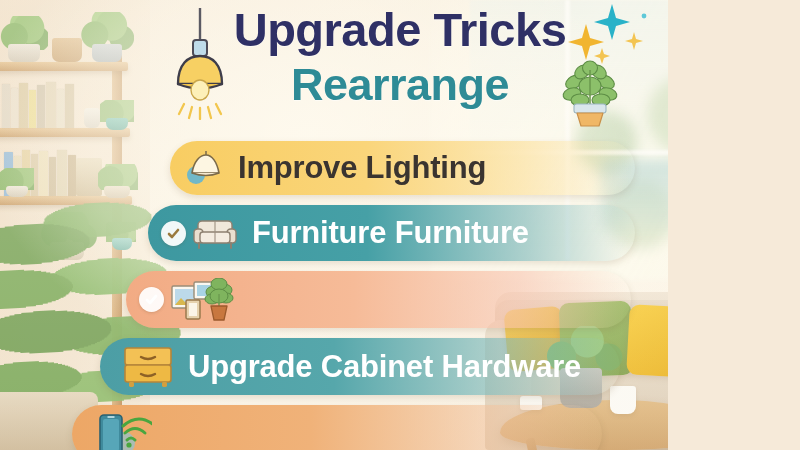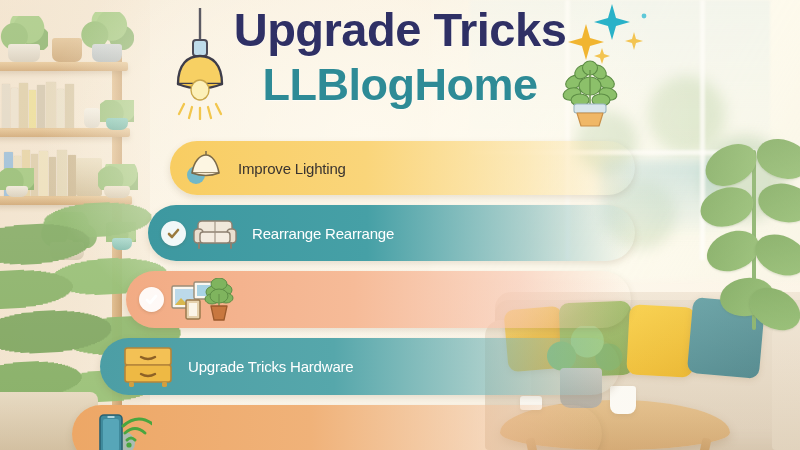--- a/index.html
+++ b/index.html
@@ -2,21 +2,21 @@
 <html><head>
 <meta charset="utf-8">
 <style>
   * { margin:0; padding:0; box-sizing:border-box; }
   html,body { width:800px; height:450px; overflow:hidden; }
   body {
     font-family: "Liberation Sans", sans-serif;
     background:#f6ead9;
     position:relative;
   }
-  #stage { position:absolute; inset:0; width:800px; height:450px; overflow:hidden; }
+  #stage { position:absolute; inset:0; width:668px; height:450px; overflow:hidden; }
 
   
   .bg { position:absolute; inset:0; }
   .bg-wall {
     position:absolute; inset:0;
     background:
       linear-gradient(160deg,#f3e6d4 0%,#f7efe0 30%,#fdf8ee 62%,#f9f1e2 100%);
   }
   
   .bg-window {
@@ -199,21 +199,21 @@
   
   .hdr-plant { position:absolute; left:558px; top:56px; width:64px; height:72px; }
 
   
   .pill {
     position:absolute; display:flex; align-items:center;
     border-radius:40px;
     box-shadow:0 3px 7px rgba(120,95,60,.17);
   }
   .pill-label {
-    font-size:15px; font-weight:normal; white-space:nowrap;
+    font-size:31px; font-weight:bold; white-space:nowrap;
     letter-spacing:-.2px;
   }
   .pill .check {
     width:25px; height:25px; border-radius:50%;
     background:rgba(255,255,255,.93);
     display:flex; align-items:center; justify-content:center;
     flex:0 0 auto;
     box-shadow:0 1px 3px rgba(100,80,50,.22);
   }
   .icon-box { flex:0 0 auto; position:relative; }
@@ -358,21 +358,21 @@
           <line x1="24" y1="99" x2="21" y2="110"></line>
           <line x1="32" y1="100" x2="32" y2="111"></line>
           <line x1="40" y1="99" x2="43" y2="110"></line>
           <line x1="48" y1="96" x2="53" y2="106"></line>
         </g>
       </svg>
     </div>
 
     <div class="title-wrap">
       <div class="title">Upgrade Tricks</div>
-      <div class="subtitle">LLBlogHome</div>
+      <div class="subtitle">Rearrange</div>
     </div>
 
     <div class="sparkles">
       <svg width="86" height="62" viewBox="0 0 86 62">
         <path d="M46 2 L50 16 L64 20 L50 24 L46 38 L42 24 L28 20 L42 16 Z" fill="#29b2c8"></path>
         <path d="M20 22 L24 36 L38 40 L24 44 L20 58 L16 44 L2 40 L16 36 Z" fill="#f1b530"></path>
         <path d="M68 30 L70 37 L77 39 L70 41 L68 48 L66 41 L59 39 L66 37 Z" fill="#f3c451"></path>
         <path d="M36 46 L38 52 L44 54 L38 56 L36 62 L34 56 L28 54 L34 52 Z" fill="#f3c451"></path>
         <circle cx="78" cy="14" r="2.4" fill="#5ec8d8"></circle>
       </svg>
@@ -421,21 +421,21 @@
       <svg width="46" height="36" viewBox="0 0 46 36">
         <rect x="6" y="6" width="34" height="13" rx="4" fill="#f0e8da" stroke="#8d8070" stroke-width="1.4"></rect>
         <rect x="2" y="14" width="9" height="14" rx="3.5" fill="#e9dfcf" stroke="#8d8070" stroke-width="1.4"></rect>
         <rect x="35" y="14" width="9" height="14" rx="3.5" fill="#e9dfcf" stroke="#8d8070" stroke-width="1.4"></rect>
         <rect x="8" y="17" width="30" height="11" rx="3" fill="#f4ece0" stroke="#8d8070" stroke-width="1.4"></rect>
         <line x1="23" y1="6" x2="23" y2="28" stroke="#9d9080" stroke-width="1.1"></line>
         <line x1="7" y1="28" x2="7" y2="33" stroke="#8d8070" stroke-width="2" stroke-linecap="round"></line>
         <line x1="39" y1="28" x2="39" y2="33" stroke="#8d8070" stroke-width="2" stroke-linecap="round"></line>
       </svg>
     </div>
-    <div class="pill-label" style="margin-left:14px;">Rearrange Rearrange</div>
+    <div class="pill-label" style="margin-left:14px;">Furniture Furniture</div>
   </div>
 
   <div class="pill" id="pill-2">
     <div class="check" style="margin-left:13px;">
       <svg width="15" height="15" viewBox="0 0 15 15">
         <path d="M3 8 L6 11 L12 4" fill="none" stroke="#ffffff" stroke-width="2.8" stroke-linecap="round" stroke-linejoin="round"></path>
       </svg>
     </div>
     <div class="icon-box" style="margin-left:6px; width:66px; height:44px;">
       <svg width="66" height="44" viewBox="0 0 66 44">
@@ -464,21 +464,21 @@
     <div class="icon-box" style="margin-left:22px; width:52px; height:44px;">
       <svg width="52" height="44" viewBox="0 0 52 44">
         <rect x="3" y="3" width="46" height="17" rx="2.5" fill="#f3c155" stroke="#b5853a" stroke-width="1.6"></rect>
         <rect x="3" y="20" width="46" height="17" rx="2.5" fill="#eeb944" stroke="#b5853a" stroke-width="1.6"></rect>
         <path d="M19 12 q7 4 14 0" fill="none" stroke="#8d6126" stroke-width="2.4" stroke-linecap="round"></path>
         <path d="M19 29 q7 4 14 0" fill="none" stroke="#8d6126" stroke-width="2.4" stroke-linecap="round"></path>
         <rect x="7" y="37" width="5" height="5" rx="1.4" fill="#d39f3f"></rect>
         <rect x="40" y="37" width="5" height="5" rx="1.4" fill="#d39f3f"></rect>
       </svg>
     </div>
-    <div class="pill-label" style="margin-left:14px;">Upgrade Tricks Hardware</div>
+    <div class="pill-label" style="margin-left:14px;">Upgrade Cabinet Hardware</div>
   </div>
 
   <div class="pill" id="pill-4">
     <div class="icon-box" style="margin-left:24px; width:56px; height:46px;">
       <svg width="56" height="46" viewBox="0 0 56 46">
         <circle cx="28" cy="32" r="11" fill="#7ec8e3" opacity=".6"></circle>
         <rect x="4" y="4" width="22" height="40" rx="4" fill="#3f8a9c" stroke="#2b6272" stroke-width="1.6"></rect>
         <rect x="7" y="8" width="16" height="32" rx="2" fill="#57a6b8"></rect>
         <line x1="12" y1="6" x2="18" y2="6" stroke="#d7eef2" stroke-width="1.4" stroke-linecap="round"></line>
         <g fill="none" stroke="#4aa63f" stroke-width="3" stroke-linecap="round">

